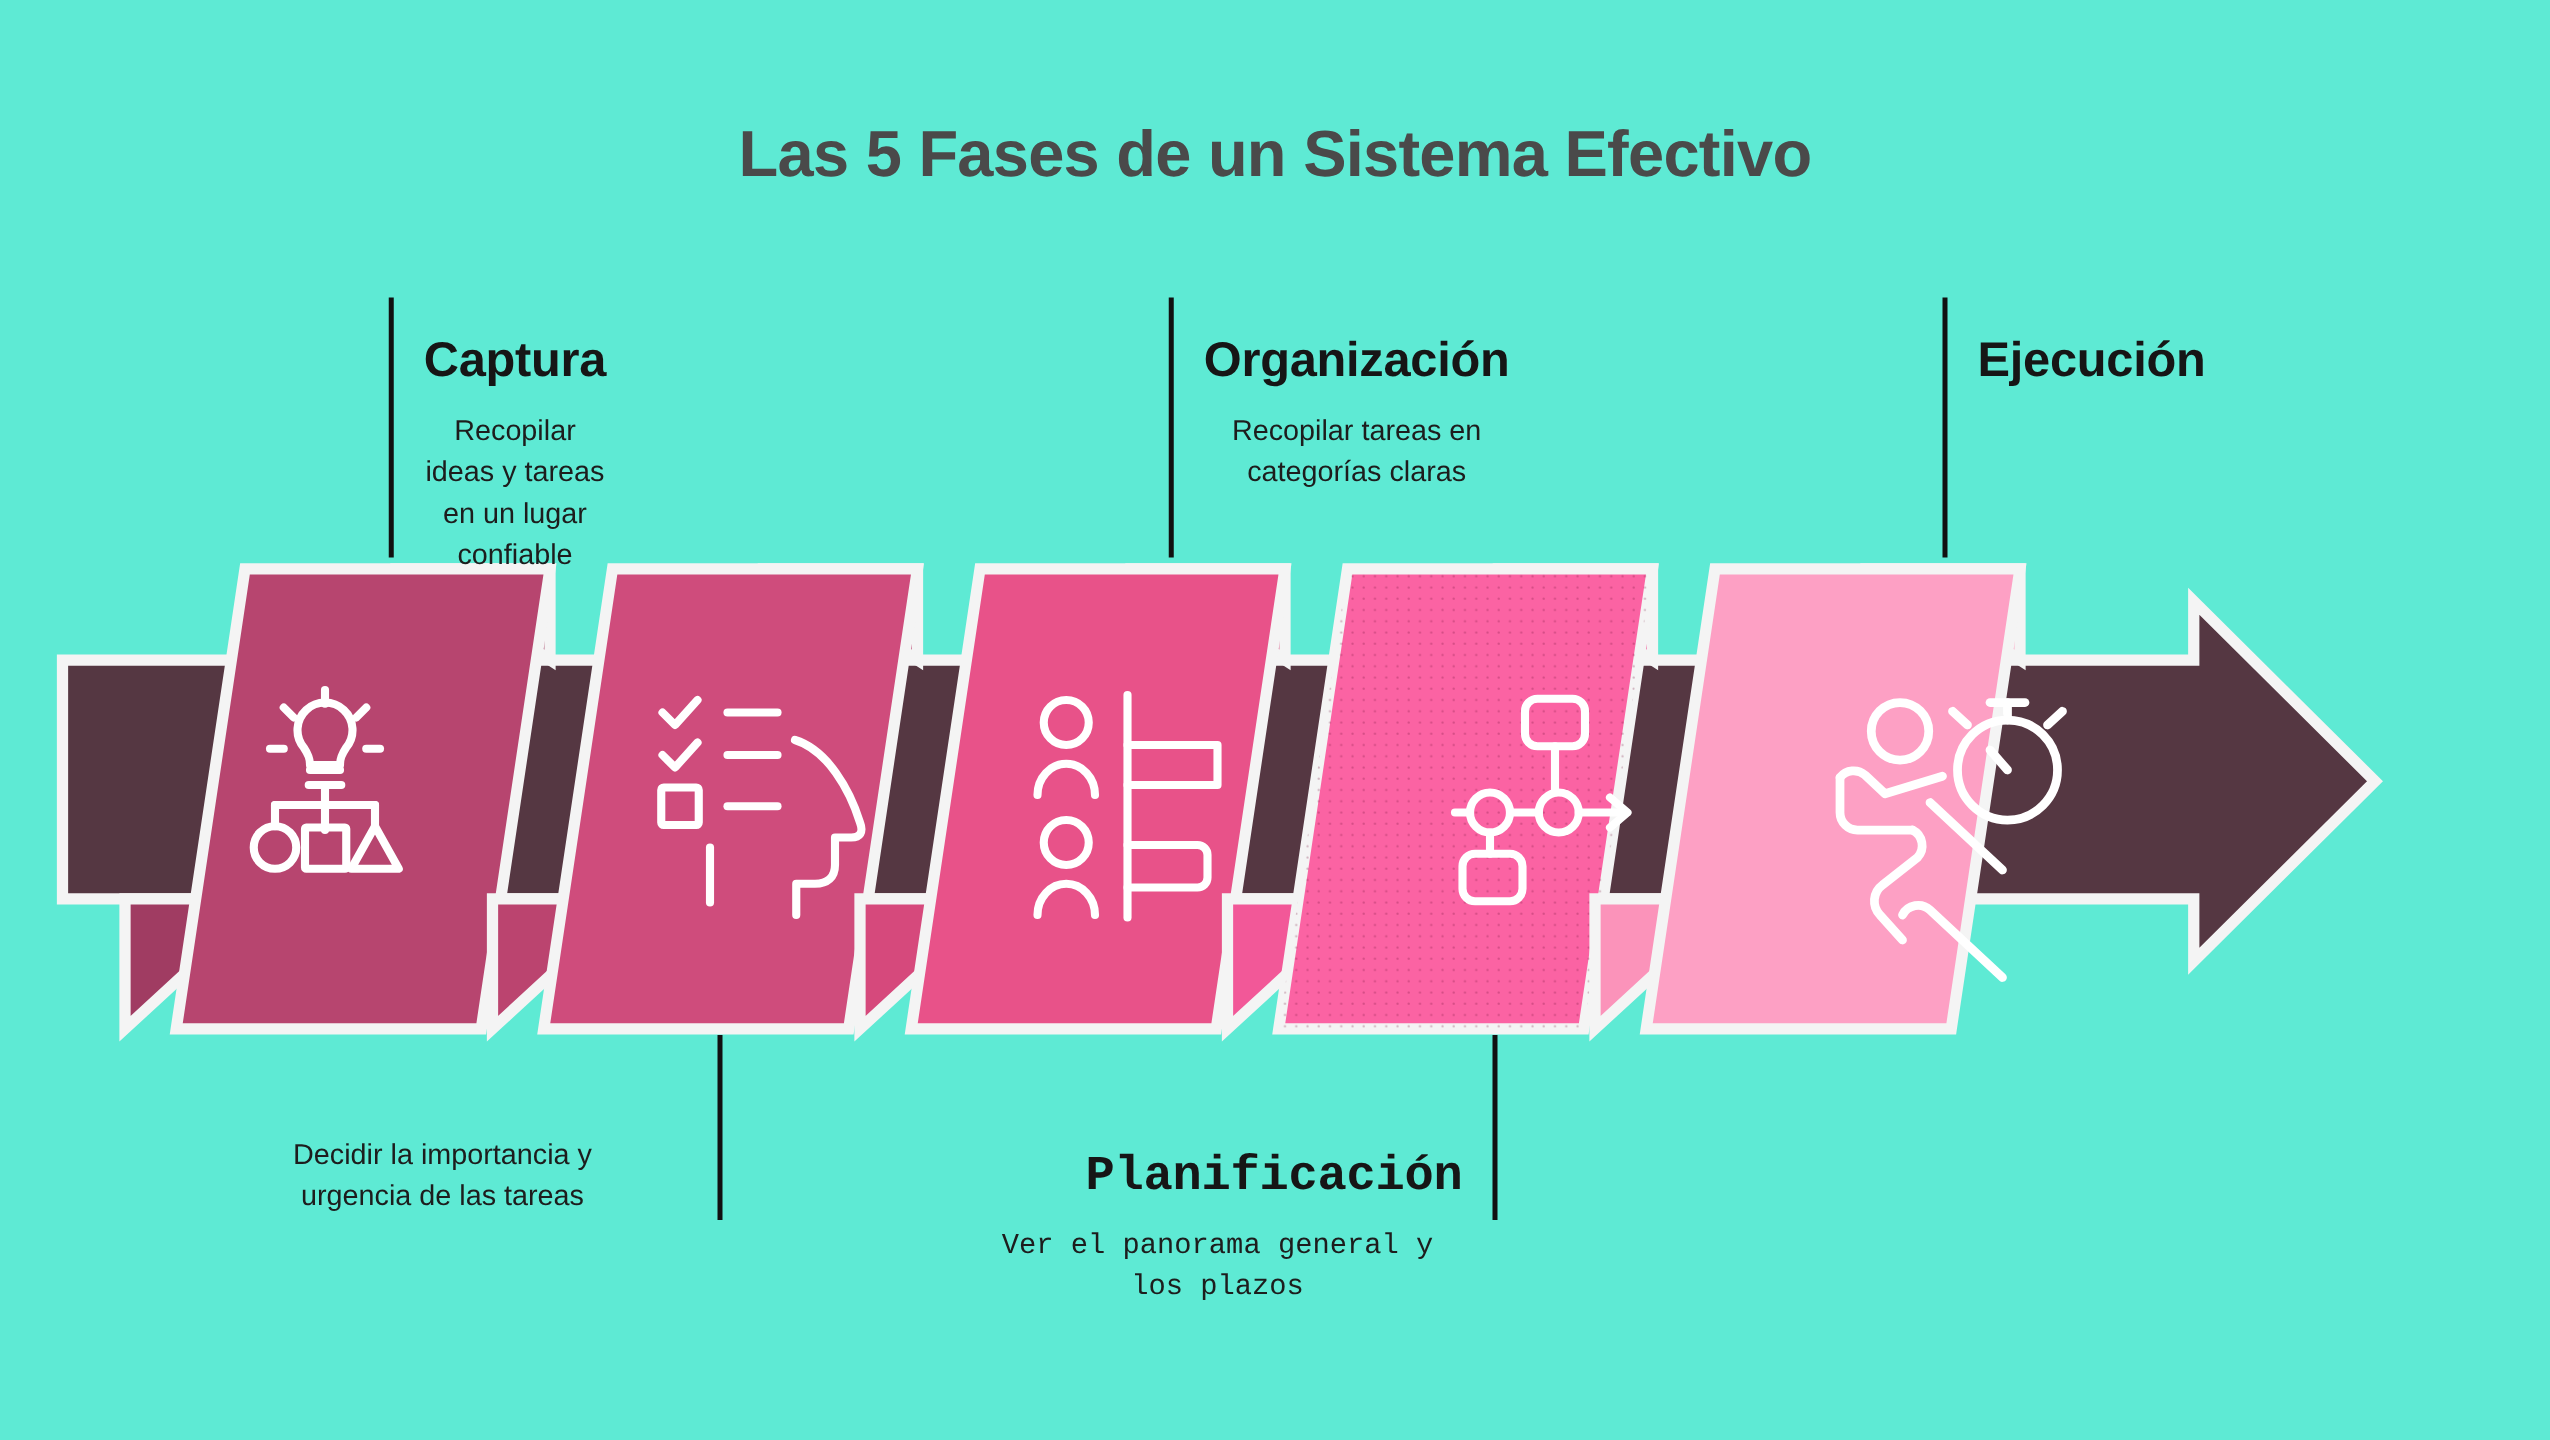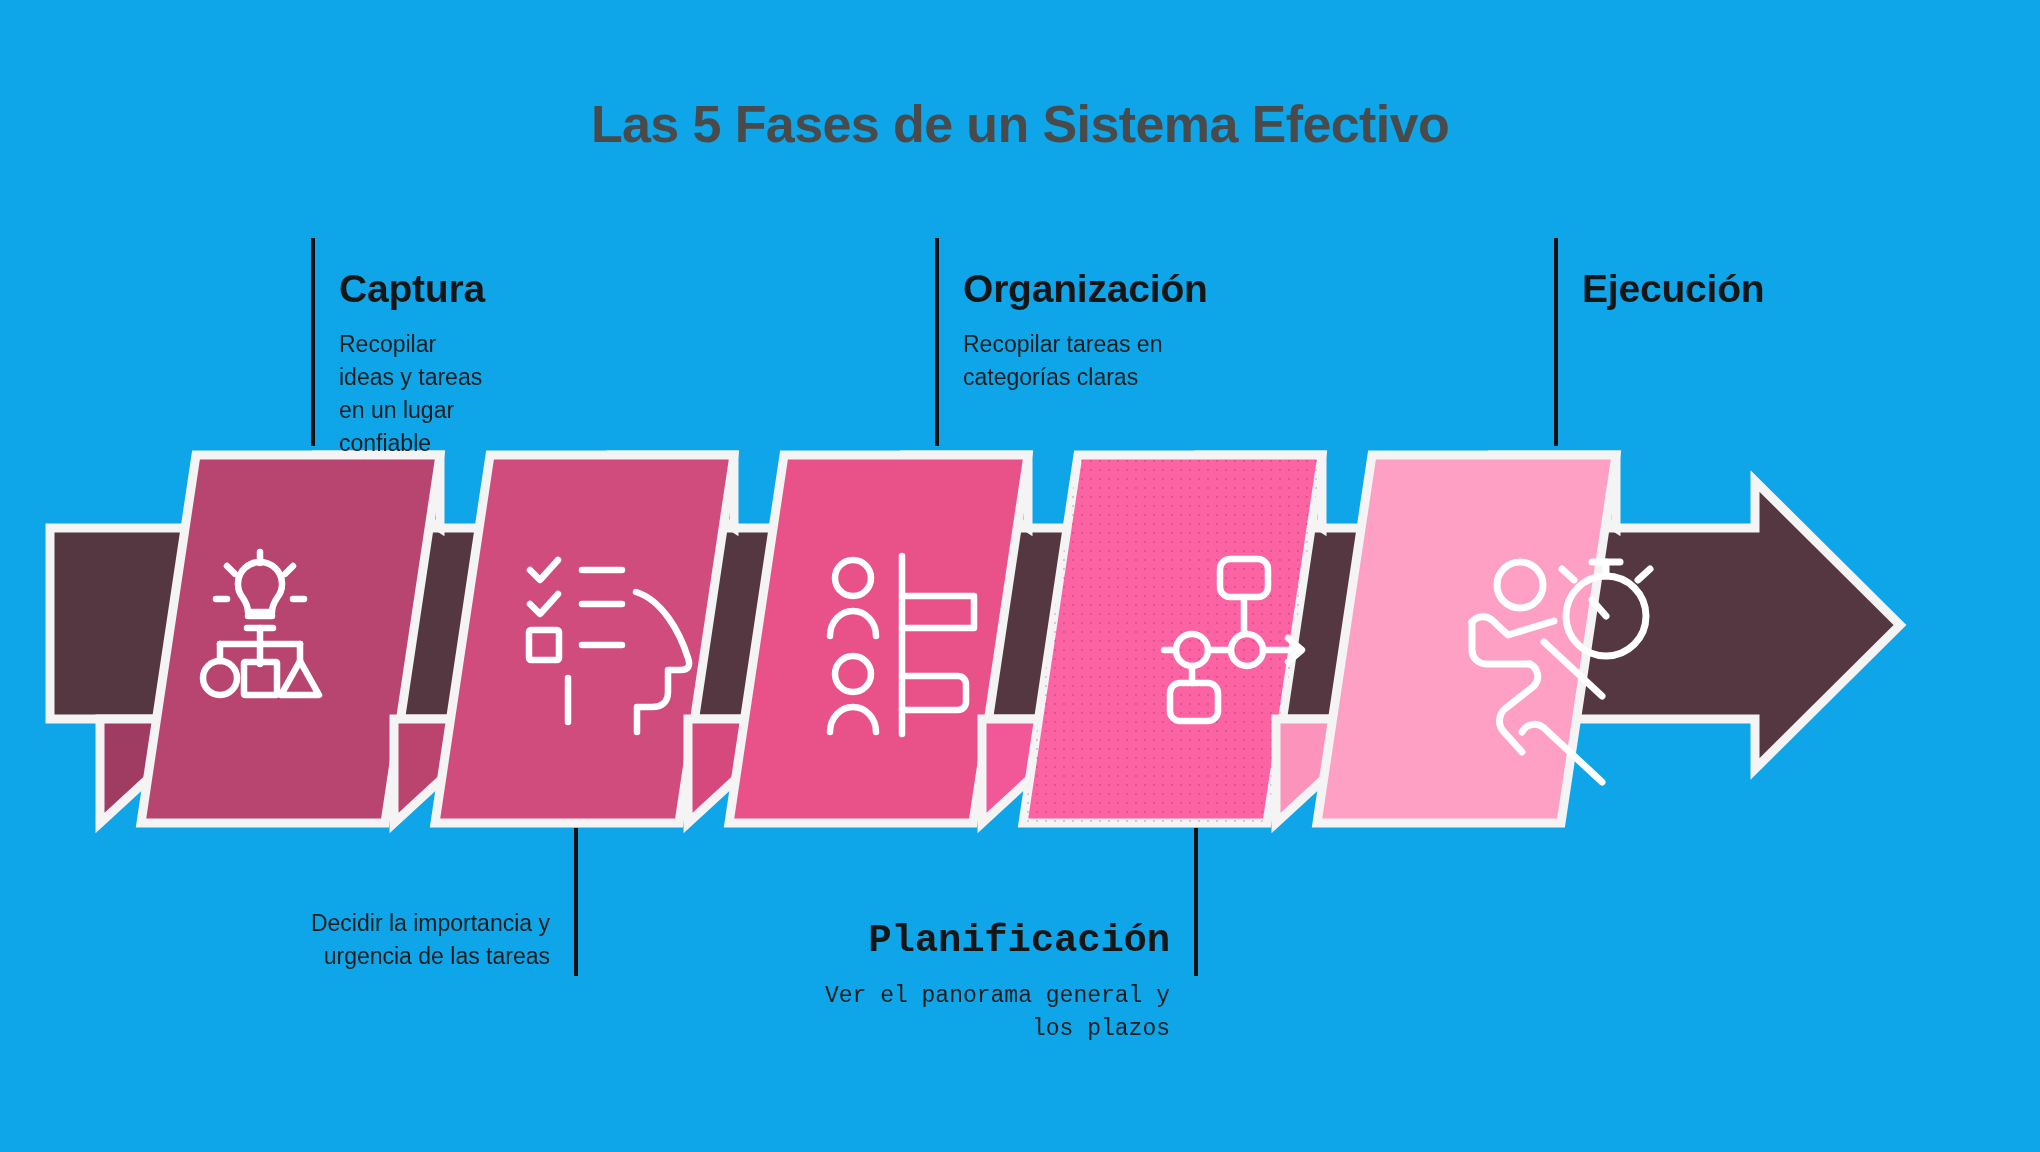--- a/index.html
+++ b/index.html
@@ -6,21 +6,21 @@
   html, body {
     margin: 0; padding: 0;
     width: 2040px; height: 1152px;
     background: #f4f4f4;
     font-family: "Liberation Sans", sans-serif;
     overflow: hidden;
   }
   #stage {
     position: relative;
     width: 2040px; height: 1152px;
-    background: #0ea5e9;
+    background: #5eead4;
   }
 
   
   #title {
     position: absolute;
     top: 94px; left: 0; width: 2040px;
     text-align: center;
     font-size: 52px;
     font-weight: 700;
     letter-spacing: -0.6px;
@@ -45,20 +45,21 @@
     line-height: 1.1;
     margin-top: 30px;
   }
   .callout .sub {
     margin-top: 17px;
     font-size: 23px;
     font-weight: 400;
     color: #1d1d1d;
     line-height: 1.43;
     white-space: pre-line;
+    text-align: center;
   }
   .callout.top .txt { left: 28px; top: 0px; text-align: left; }
   .callout.top .rule { left: 0; top: 0; }
   .callout.bottom .txt { right: 28px; top: 0px; text-align: right; }
   .callout.bottom .rule { right: 0; top: 0; }
 
   
   #ribbon { position: absolute; left: 0; top: 0; }
 </style>
 </head>

